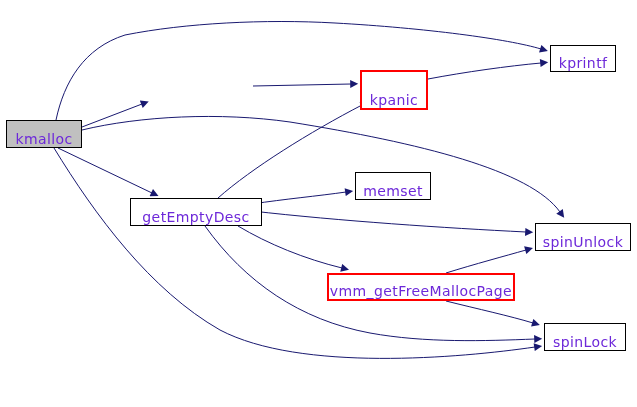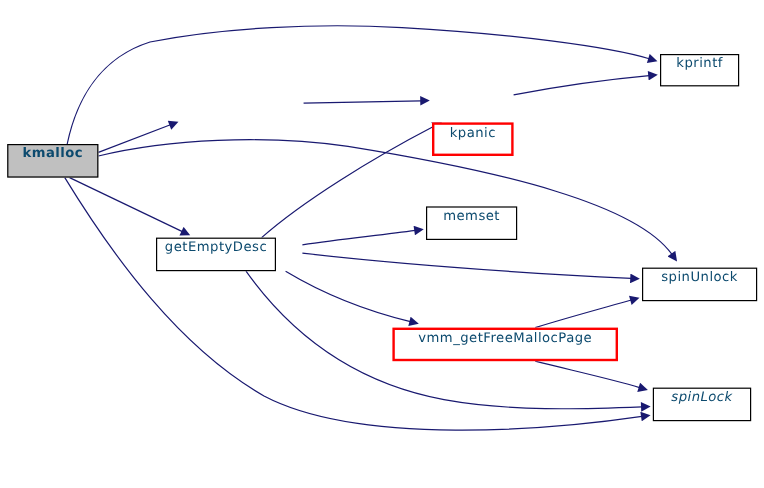--- a/index.html
+++ b/index.html
@@ -24,26 +24,26 @@
   #edges path.edge {
     fill: none;
     stroke: #191970;
     stroke-width: 1;
   }
   .node {
     position: absolute;
     box-sizing: border-box;
     background: #ffffff;
     border: 1px solid #000000;
-    color: #0c4a6e;
+    color: #6d28d9;
     font-family: "DejaVu Sans", "Liberation Sans", sans-serif;
-    font-size: 11px;
+    font-size: 14px;
     letter-spacing: 0.4px;
     display: flex;
-    align-items: flex-start;
+    align-items: flex-end;
     justify-content: center;
     white-space: nowrap;
     cursor: pointer;
   }
   .node.root {
     background: #c0c0c0;
   }
   .node.red {
     border: 2px solid #ff0000;
   }
@@ -69,46 +69,46 @@
     <path class="edge" d="M428,79 C465,72 508,66 541,63" marker-end="url(#arrow)"></path>
     <path class="edge" d="M218,198 C252,168 310,132 362,105" marker-end="url(#arrow)"></path>
     <path class="edge" d="M252,204 C285,199 318,196 346,192" marker-end="url(#arrow)"></path>
     <path class="edge" d="M252,211 C340,221 445,228 526,232" marker-end="url(#arrow)"></path>
     <path class="edge" d="M238,226 C268,244 305,259 342,268" marker-end="url(#arrow)"></path>
     <path class="edge" d="M205,226 C245,282 300,320 370,333 C425,343 485,341 535,339" marker-end="url(#arrow)"></path>
     <path class="edge" d="M446,273 C475,264 505,256 526,250" marker-end="url(#arrow)"></path>
     <path class="edge" d="M446,301 C478,309 510,316 533,323" marker-end="url(#arrow)"></path>
   </svg>
 
-  <div class="node root" style="left:6px;   top:120px; width:76px;  height:28px;font-weight:bold;">
+  <div class="node root" style="left:6px;   top:120px; width:76px;  height:28px;">
     <span>kmalloc</span>
   </div>
 
 
-  <div class="node red" style="left:360px; top:70px;  width:68px;  height:28px;margin-top:32px;">
+  <div class="node red" style="left:360px; top:70px;  width:68px;  height:40px;">
     <span>kpanic</span>
   </div>
 
   <div class="node" style="left:550px; top:45px;  width:66px;  height:27px;">
     <span>kprintf</span>
   </div>
 
-  <div class="node" style="left:130px; top:198px; width:100px; height:28px;">
+  <div class="node" style="left:130px; top:198px; width:132px; height:28px;">
     <span>getEmptyDesc</span>
   </div>
 
   <div class="node" style="left:355px; top:172px; width:76px;  height:28px;">
     <span>memset</span>
   </div>
 
   <div class="node" style="left:535px; top:223px; width:96px;  height:28px;">
     <span>spinUnlock</span>
   </div>
 
   <div class="node red" style="left:300px; top:273px; width:188px; height:28px;margin-left:27px;">
     <span>vmm_getFreeMallocPage</span>
   </div>
 
-  <div class="node" style="left:544px; top:323px; width:82px;  height:28px;font-style:italic;">
+  <div class="node" style="left:544px; top:323px; width:82px;  height:28px;">
     <span>spinLock</span>
   </div>
 
 </div>
 
 </body></html>

